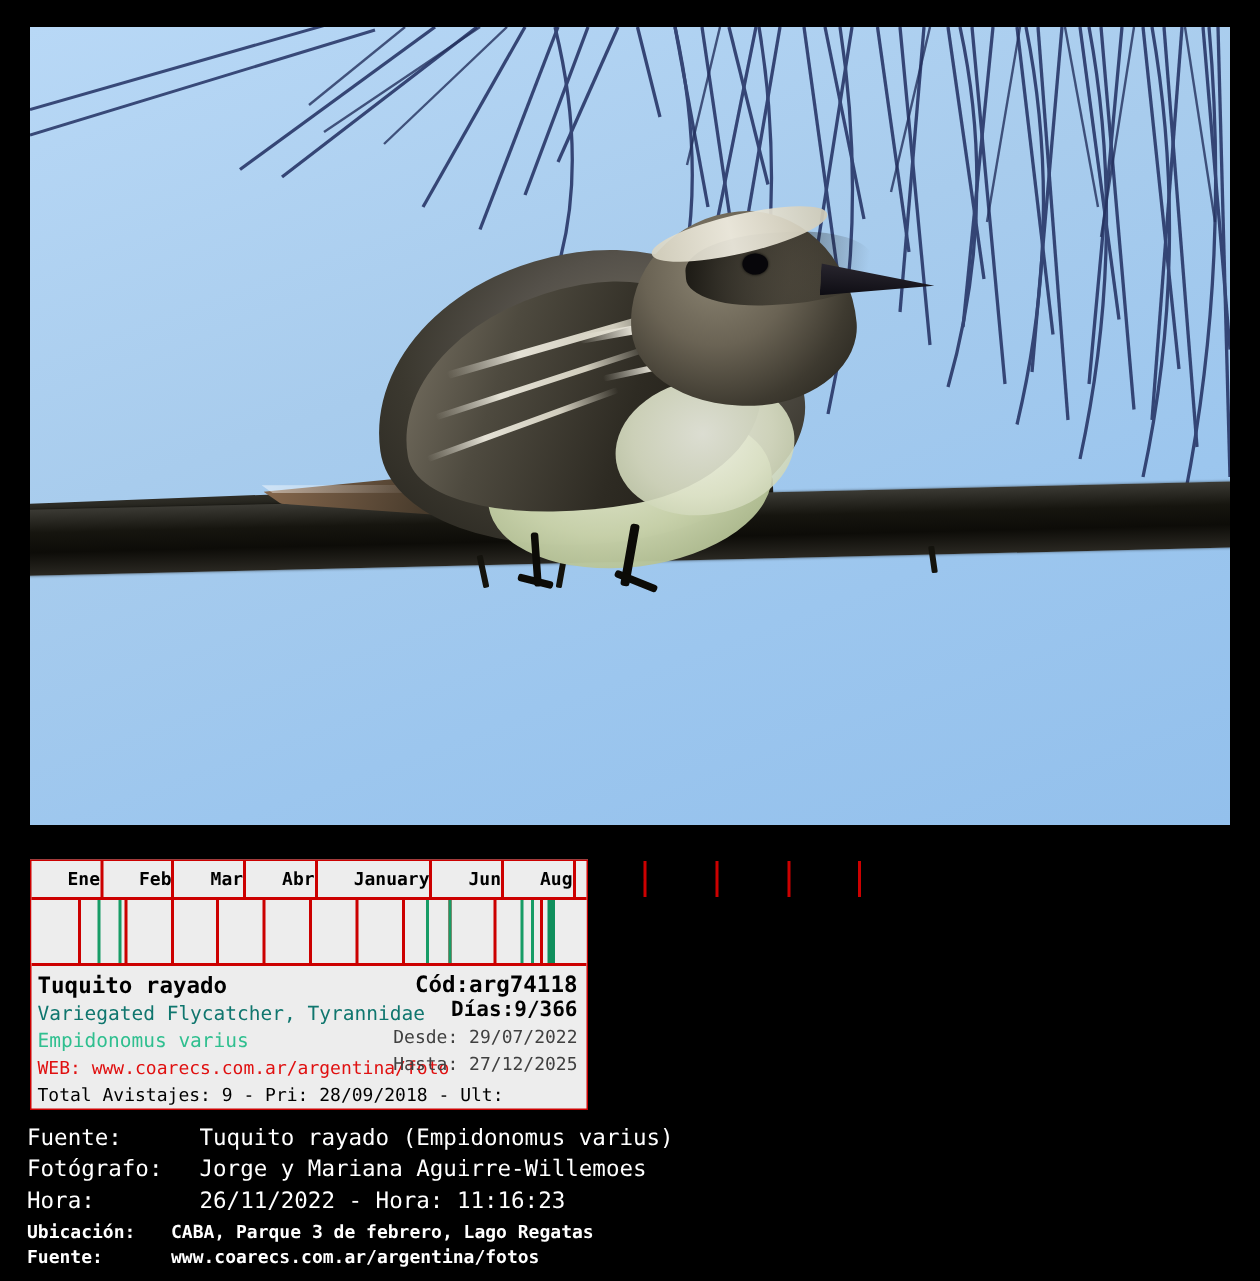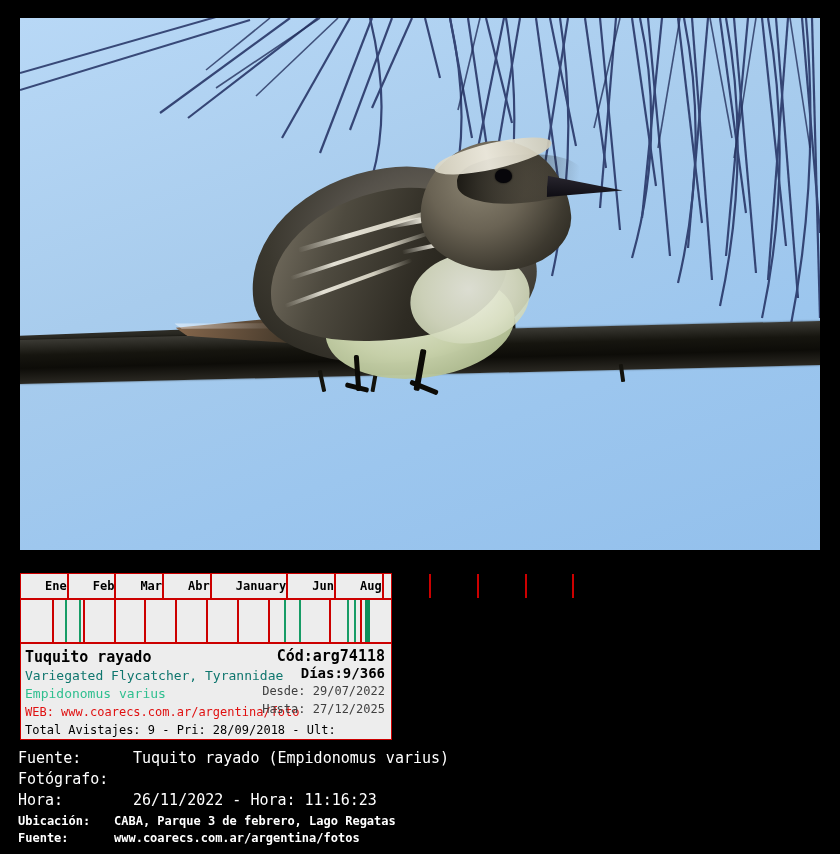--- a/index.html
+++ b/index.html
@@ -305,20 +305,21 @@
   </div>
 </div>
 
 <div id="caption">
   <div class="cap cap-lg">
     <span class="lbl">Fuente:</span>
     <span>Tuquito rayado (Empidonomus varius)</span>
   </div>
   <div class="cap cap-lg">
     <span class="lbl">Fotógrafo:</span>
+    <span>Jorge y Mariana Aguirre-Willemoes</span>
   </div>
   <div class="cap cap-lg">
     <span class="lbl">Hora:</span>
     <span>26/11/2022 - Hora: 11:16:23</span>
   </div>
   <div class="cap cap-sm" style="margin-top:2px">
     <span class="lbl">Ubicación:</span>
     <span>CABA, Parque 3 de febrero, Lago Regatas</span>
   </div>
   <div class="cap cap-sm">

